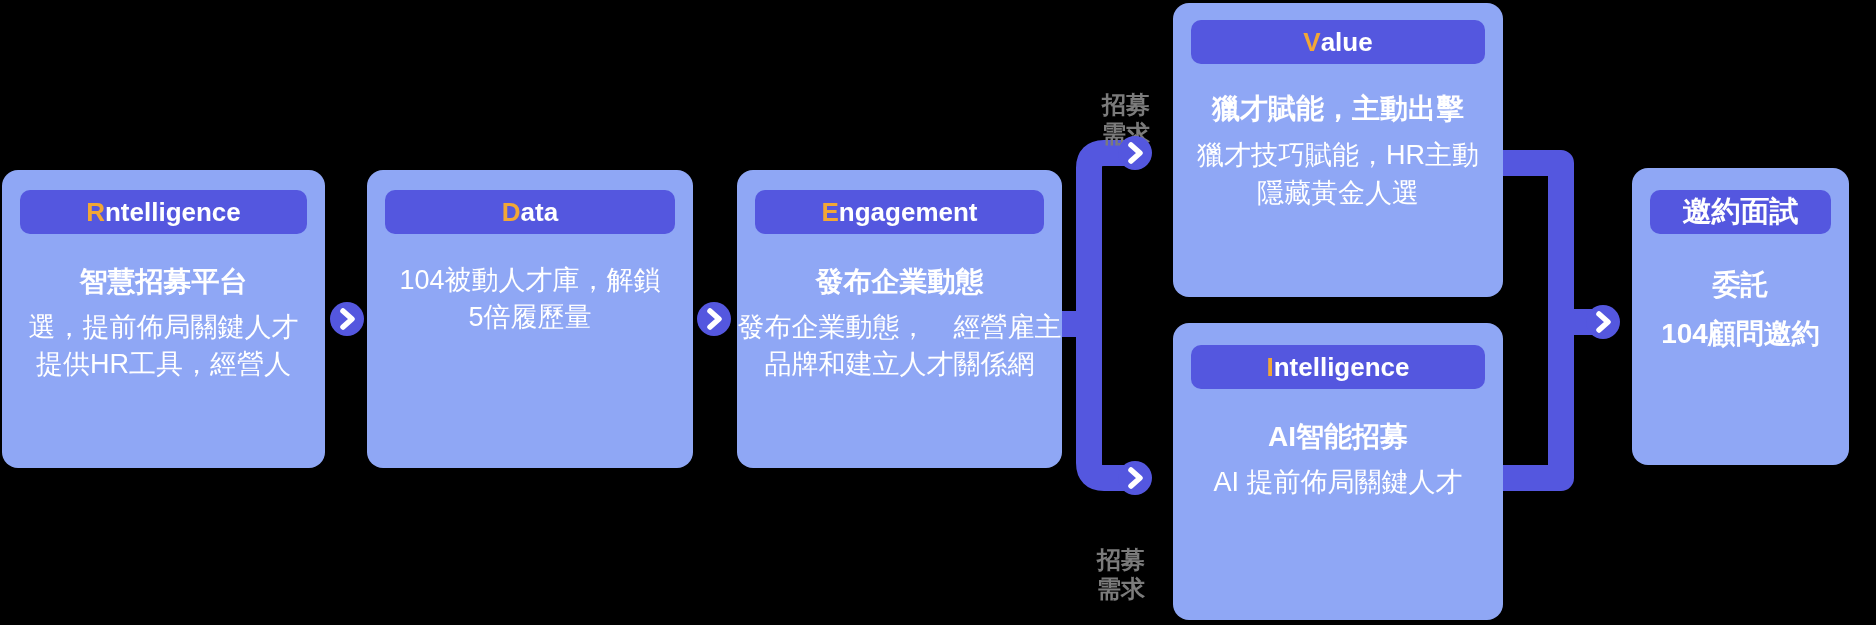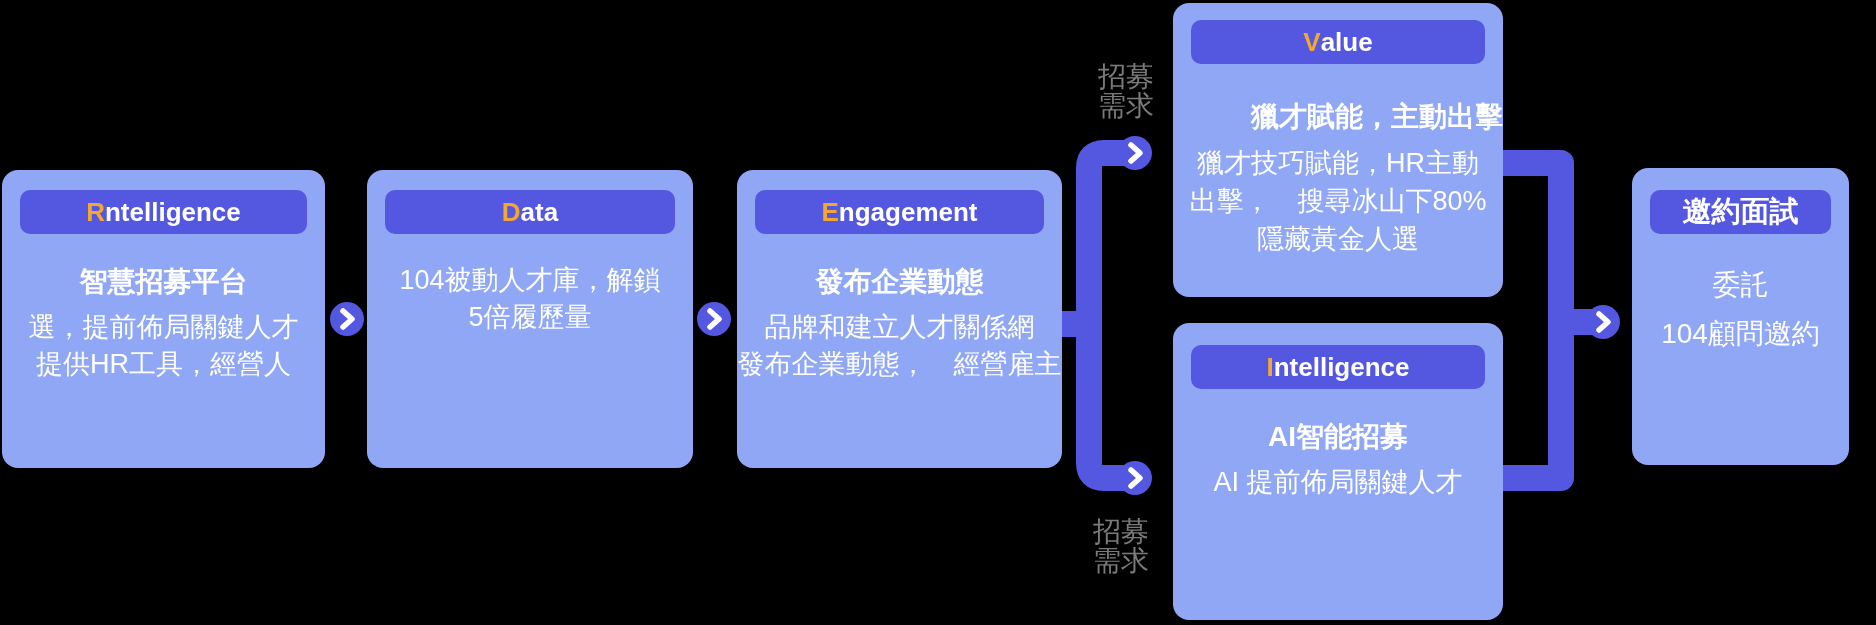--- a/index.html
+++ b/index.html
@@ -19,45 +19,45 @@
     height:44px;margin:20px 18px 0 18px;border-radius:10px;
     background:var(--pill,#5457DF);
     display:flex;align-items:center;justify-content:center;
     font-size:26px;font-weight:bold;color:#fff;
   }
   .pill .accent{color:var(--accent,#F2A735);}
   .card-title{margin-top:33px;font-size:28px;font-weight:bold;line-height:30px;}
   .card-body{margin-top:12px;font-size:27px;line-height:37px;font-weight:normal;}
   .c-data .card-body{margin-top:28px;}
   .c-value .pill{margin-top:17px;}
-  .c-value .card-title{margin-top:38px;text-align:right;}
+  .c-value .card-title{margin-top:30px;}
   .c-value .card-body{line-height:38px;}
   .c-intelligence .pill{margin-top:22px;}
   .c-interview .pill{margin-top:22px;font-size:29px;}
-  .c-interview .card-body{margin-top:26px;font-weight:normal;font-size:28px;line-height:49px;}
+  .c-interview .card-body{margin-top:26px;font-weight:bold;font-size:28px;line-height:49px;}
   .c-recruitment{left:2px;top:170px;width:323px;height:298px;}
   .c-data{left:367px;top:170px;width:326px;height:298px;}
   .c-engagement{left:737px;top:170px;width:325px;height:298px;}
   .c-value{left:1173px;top:3px;width:330px;height:294px;}
   .c-intelligence{left:1173px;top:323px;width:330px;height:297px;}
   .c-interview{left:1632px;top:168px;width:217px;height:297px;}
   .arrow-circle{
     position:absolute;z-index:3;width:34px;height:34px;border-radius:50%;
     background:var(--pill,#5457DF);
   }
   .arrow-circle svg{display:block;width:34px;height:34px;}
   .a1{left:330px;top:302px;}
   .a2{left:697px;top:302px;}
   .a3{left:1118px;top:136px;}
   .a4{left:1118px;top:461px;}
   .a5{left:1586px;top:305px;}
   .branch-label{
     position:absolute;z-index:2;width:58px;text-align:center;
     color:var(--label_gray,#7B7B7B);
-    font-weight:normal;font-size:28px;line-height:29px;
+    font-weight:bold;font-size:24px;line-height:29px;margin-top:28px;
   }
   .bl-top{left:1097px;top:62px;}
   .bl-bottom{left:1092px;top:517px;}
 </style>
 </head>
 <body>
 
 <div class="canvas">
 
   <svg class="connectors" width="1876" height="625">
@@ -104,22 +104,22 @@
       </svg>
   </div>
 
   <div class="card c-engagement">
     <div class="pill">
       <span class="accent">E</span>
         <span>ngagement</span>
     </div>
     <div class="card-title">發布企業動態</div>
     <div class="card-body">
+      <div>發布企業動態，　經營雇主</div>
       <div>品牌和建立人才關係網</div>
-      <div>發布企業動態，　經營雇主</div>
     </div>
   </div>
 
   <div class="branch-label bl-top">
     <div>招募</div>
     <div>需求</div>
   </div>
   <div class="branch-label bl-bottom">
     <div>招募</div>
     <div>需求</div>
@@ -137,21 +137,20 @@
   </div>
 
   <div class="card c-value">
     <div class="pill">
       <span class="accent">V</span>
         <span>alue</span>
     </div>
     <div class="card-title">獵才賦能，主動出擊</div>
     <div class="card-body">
       <div>獵才技巧賦能，HR主動</div>
-      <div>出擊，　搜尋冰山下80%</div>
       <div>隱藏黃金人選</div>
     </div>
   </div>
 
   <div class="card c-intelligence">
     <div class="pill">
       <span class="accent">I</span>
         <span>ntelligence</span>
     </div>
     <div class="card-title">AI智能招募</div>

